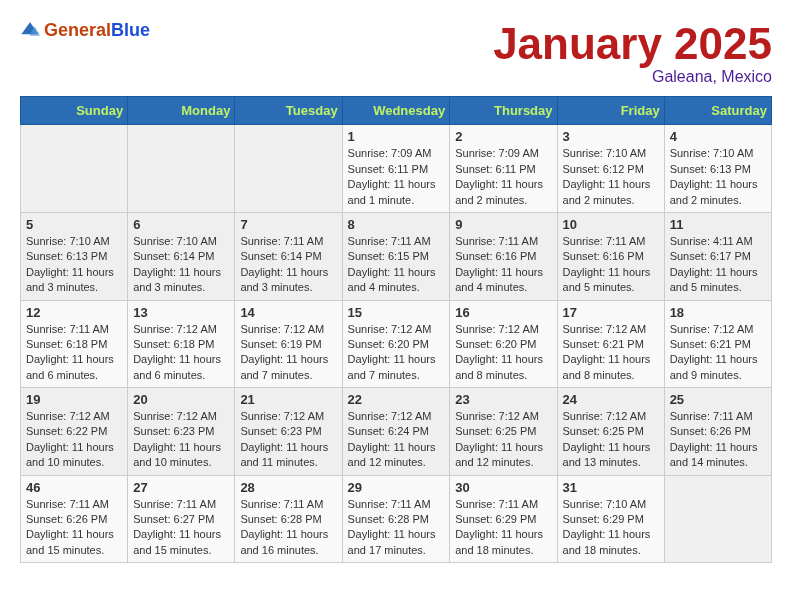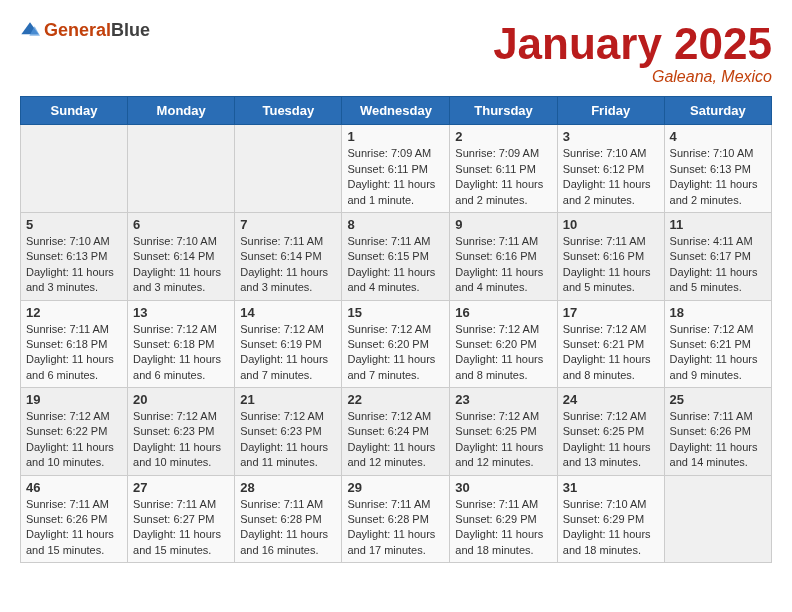--- a/index.html
+++ b/index.html
@@ -22,52 +22,51 @@
       gap: 4px;
     }
     .logo-text-general {
       font-size: 18px;
       font-weight: bold;
       color: #c2410c;
     }
     .logo-text-blue {
       font-size: 18px;
       font-weight: bold;
-      color: #404040;
+      color: #1d4ed8;
     }
     .logo-icon {
       width: 20px;
       height: 20px;
     }
     .title-block {
       text-align: right;
     }
     .month-title {
       font-size: 44px;
       font-weight: bold;
       color: #b91c1c;
       line-height: 1.1;
     }
     .location-title {
       font-size: 16px;
-      color: #c2410c;
-      font-style: italic;
+      color: #4c1d95;
     }
     .calendar {
       width: 100%;
       border-collapse: collapse;
       border: 1px solid #ccc;
     }
     .calendar thead tr th {
       background-color: #2a6db5;
-      color: #ffffff;
+      color: #bef264;
       font-size: 13px;
       font-weight: bold;
-      padding: 6px 15px;
-      text-align: center;
+      padding: 6px 4px;
+      text-align: right;
       border: 1px solid #1a5a9a;
     }
     .calendar tbody tr td {
       vertical-align: top;
       border: 1px solid #ccc;
       padding: 4px 5px;
       width: 108px;
       min-height: 80px;
       font-size: 10.5px;
       color: #333;

